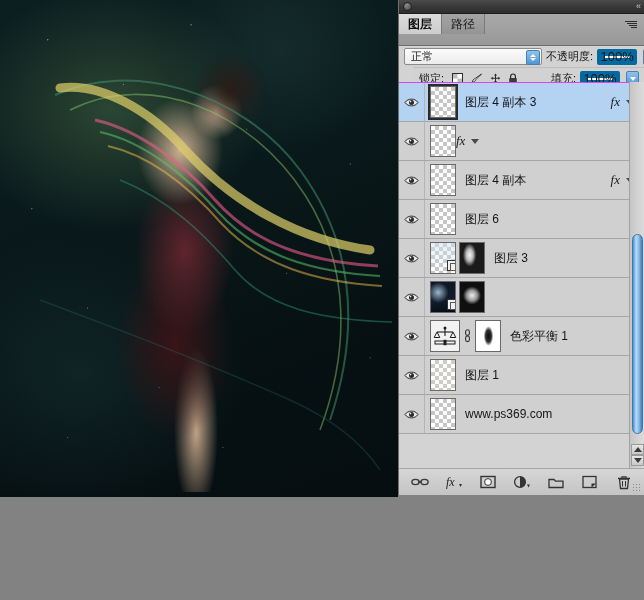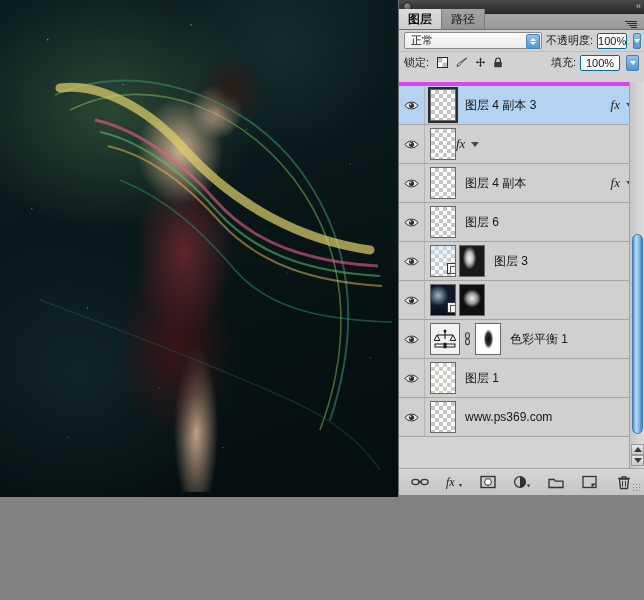--- a/index.html
+++ b/index.html
@@ -66,23 +66,23 @@
     padding: 0 4px;
   }
   .tb-dot {
     width: 9px; height: 9px; border-radius: 50%;
     background: radial-gradient(circle at 35% 30%, #8d8d8d, #434343);
     border: 1px solid #222;
   }
   .tb-collapse { color: #c8c8c8; font-size: 9px; letter-spacing: -1px; line-height: 1; }
 
   .tab-strip {
-    height: 16px;
+    height: 32px;
     background: linear-gradient(180deg, #a9a9a9 0%, #989898 100%);
-    display: flex; align-items: flex-end;
+    display: flex; 
     border-bottom: 1px solid #6f6f6f;
     position: relative;
   }
   .tab {
     height: 20px; padding: 0 9px;
     display: flex; align-items: center;
     font-size: 12px; color: #1b1b1b;
     border-right: 1px solid #7a7a7a;
     background: linear-gradient(180deg, #a4a4a4, #949494);
   }
@@ -99,21 +99,21 @@
   .panel-menu-btn i:nth-child(1) { width: 12px; }
   .panel-menu-btn i:nth-child(2) { width: 10px; margin-left: 2px; }
   .panel-menu-btn i:nth-child(3) { width: 8px;  margin-left: 4px; }
   .panel-menu-btn i:nth-child(4) { width: 6px;  margin-left: 6px; }
 
   .ctrl-row {
     display: flex; align-items: center; height: 21px;
     padding: 0 5px; gap: 4px;
     background: #d2d2d2;
   }
-  .ctrl-row.lock-row { border-top: 1px solid #bdbdbd; height: 22px; }
+  .ctrl-row.lock-row { border-top: 1px solid #bdbdbd; height: 22px; margin-left: 15px; }
 
   .blend-select {
     position: relative; flex: 0 0 138px; height: 17px;
     background: linear-gradient(180deg, #fbfbfb, #ececec);
     border: 1px solid #8b8b8b; border-radius: 2px;
     display: flex; align-items: center; padding-left: 6px;
     font-size: 11px; color: #1a1a1a;
   }
   .spin-btn {
     position: absolute; right: 1px; top: 1px;
@@ -121,40 +121,40 @@
     background: linear-gradient(180deg, #8fc3ee, #4f95d4);
     border: 1px solid #4a7fae; border-radius: 2px;
     display: flex; flex-direction: column; align-items: center; justify-content: center; gap: 1px;
   }
   .spin-btn .up   { width: 0; height: 0; border-left: 3px solid transparent; border-right: 3px solid transparent; border-bottom: 3px solid #fff; }
   .spin-btn .down { width: 0; height: 0; border-left: 3px solid transparent; border-right: 3px solid transparent; border-top: 3px solid #fff; }
 
   .lbl { font-size: 11px; color: #171717; white-space: nowrap; }
   .num-field {
     width: 40px; height: 16px;
-    background: #fff; border: 1px solid #0369a1; border-radius: 2px;
+    background: #fff; border: 7px solid #0369a1; border-radius: 2px;
     display: flex; align-items: center; justify-content: center;
-    font-size: 11px; color: #121212;
+    font-size: 13px; color: #121212;
   }
   .arrow-btn {
     width: 13px; height: 16px; margin-left: 2px;
     background: linear-gradient(180deg, #8fc3ee, #4f95d4);
     border: 1px solid #4a7fae; border-radius: 2px;
     display: flex; align-items: center; justify-content: center;
   }
   .arrow-btn .tri { width: 0; height: 0; border-left: 3px solid transparent; border-right: 3px solid transparent; border-top: 4px solid #fff; }
 
   .lock-icons { display: flex; align-items: center; gap: 7px; margin-left: 4px; }
   .lock-icons svg { display: block; }
 
   
   .layer-list {
     position: absolute; left: 0; top: 82px; right: 0; bottom: 27px;
     background: #d3d3d3;
-    border-top: 4px solid #d946ef;
+    border-top: 1px solid #d946ef;
     overflow: hidden;
   }
   .layer-row {
     position: relative; height: 39px;
     display: flex; align-items: center;
     border-bottom: 1px solid #a6a6a6;
     background: #d0d0d0;
   }
   .layer-row.selected { background: #b4d2f2; }
   .eye-cell {

